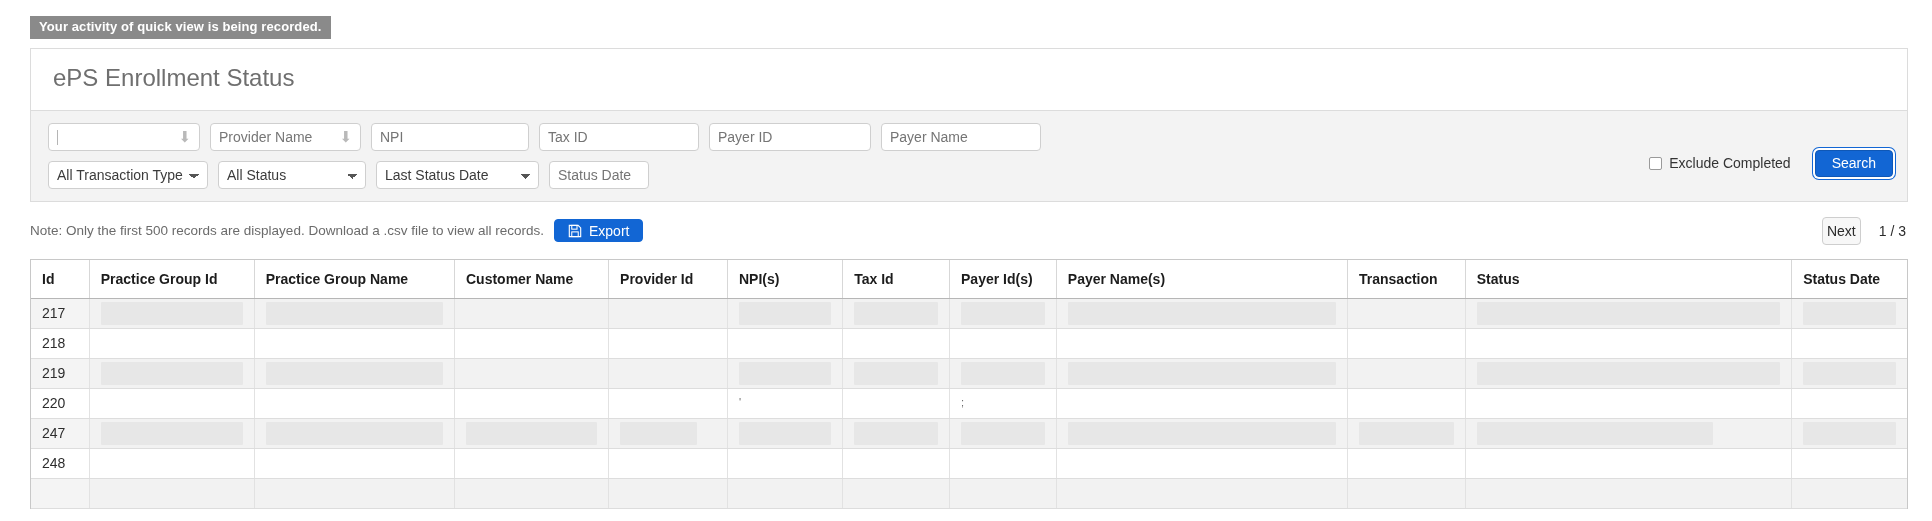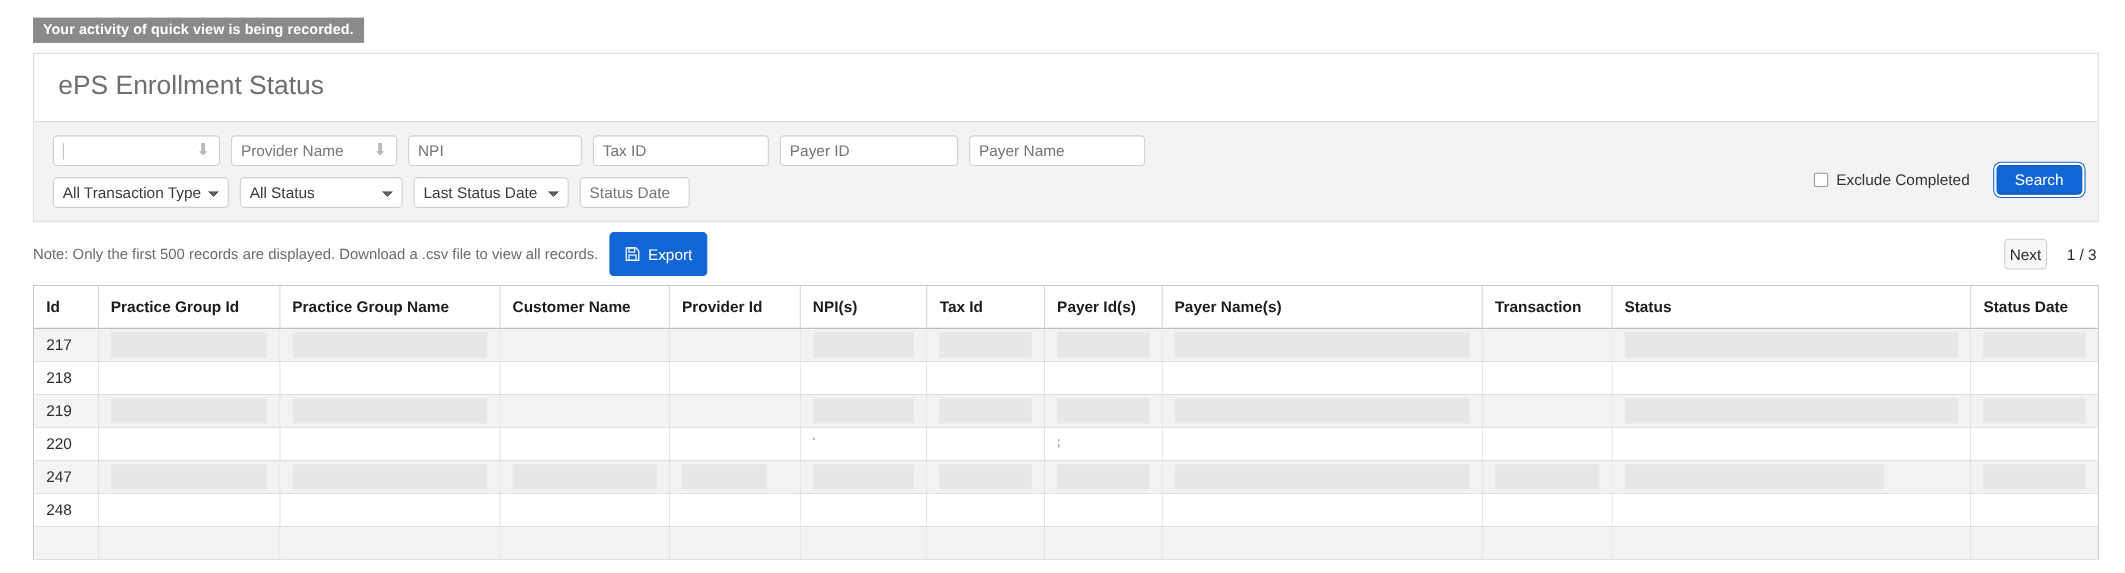--- a/index.html
+++ b/index.html
@@ -117,21 +117,21 @@
       linear-gradient(135deg, #555 50%, transparent 50%);
     background-position:
       calc(100% - 13px) 12px,
       calc(100% - 8px) 12px;
     background-size: 5px 5px, 5px 5px;
     background-repeat: no-repeat;
     height: 28px;
   }
   .w-trans  { width: 160px; }
   .w-status { width: 148px; }
-  .w-lsdate { width: 141px; }
+  .w-lsdate { width: 163px; }
   .w-sdate  { width: 100px; }
 
   
   .filter-right {
     position: absolute;
     right: 14px;
     bottom: 24px;
     display: flex;
     align-items: center;
     gap: 24px;
@@ -180,21 +180,21 @@
     white-space: nowrap;
   }
   .btn-export {
     margin-left: 10px;
     background: #1266d4;
     border: 1px solid #1266d4;
     border-radius: 4px;
     color: #ffffff;
     font-size: 14px;
     font-family: "Liberation Sans", sans-serif;
-    height: 40px;
+    height: 23px;
     padding: 0 13px;
     display: inline-flex;
     align-items: center;
     gap: 7px;
     cursor: pointer;
   }
   .btn-export svg { display: block; }
 
   .pager {
     position: absolute;

